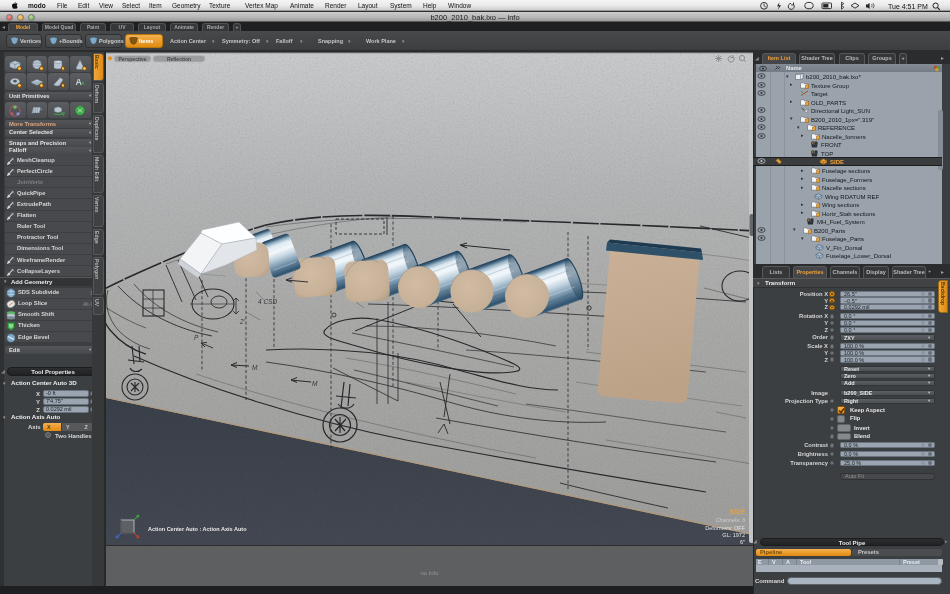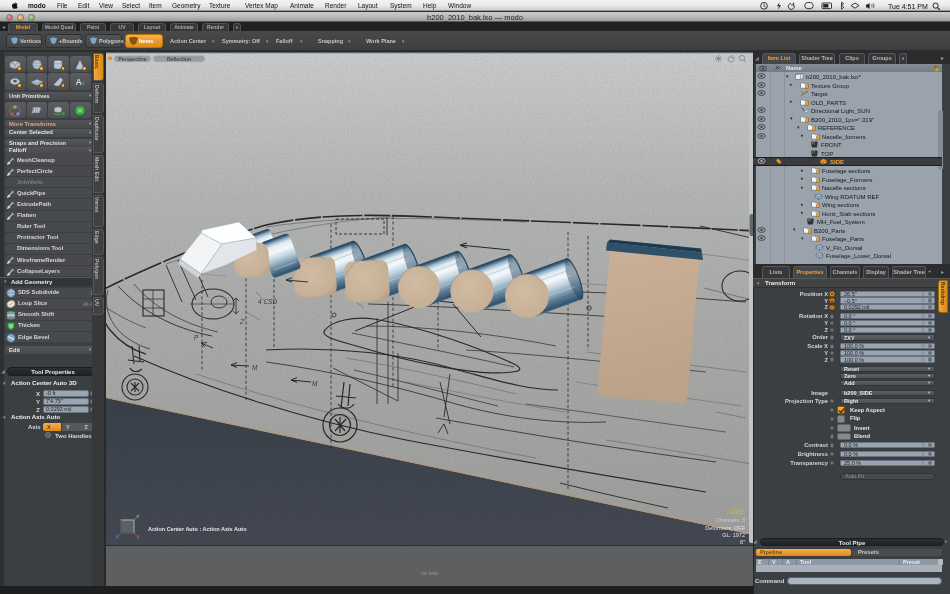--- a/index.html
+++ b/index.html
@@ -47,21 +47,21 @@
     </svg>
 <div class="abs tx" style="left:888px;top:2.5px;font-size:7px;color:#111;">Tue 4:51 PM</div>
 <svg class="abs" style="left:932px;top:1.5px" width="9" height="9" viewBox="0 0 9 9">
       <circle cx="3.6" cy="3.6" r="2.6" fill="none" stroke="#222" stroke-width="1"></circle>
       <path d="M5.6 5.6 7.8 7.8" stroke="#222" stroke-width="1.2"></path>
     </svg>
 <div class="abs" style="left:0;top:12px;width:950px;height:10px;background:linear-gradient(#cdcdcd,#b5b5b5 60%,#9c9c9c);border-bottom:1px solid #5a5a5a;"></div>
 <div class="abs" style="left:5.5px;top:13.5px;width:7px;height:7px;border-radius:50%;background:radial-gradient(circle at 35% 30%,#f29a93,#d23f35);border:0.5px solid #777;"></div>
 <div class="abs" style="left:16.5px;top:13.5px;width:7px;height:7px;border-radius:50%;background:radial-gradient(circle at 35% 30%,#f5d089,#dd9b33);border:0.5px solid #777;"></div>
 <div class="abs" style="left:27.5px;top:13.5px;width:7px;height:7px;border-radius:50%;background:radial-gradient(circle at 35% 30%,#b5e09a,#59a83f);border:0.5px solid #777;"></div>
-<div class="abs tx" style="left:0;top:14px;width:950px;text-align:center;font-size:7.5px;color:#1c1c1c;">b200_2010_bak.lxo — modo</div>
+<div class="abs tx" style="left:0;top:14px;width:950px;text-align:center;font-size:7.5px;color:#1c1c1c;">b200_2010_bak.lxo — info</div>
 <div class="abs" style="left:0;top:22px;width:950px;height:9px;background:#1f2022;"></div>
 <div class="abs" style="left:8px;top:23px;width:30px;height:8px;background:#3f4143;border:1px solid #505254;border-bottom:none;border-radius:3px 3px 0 0;"></div>
 <div class="abs tx" style="left:8px;top:24.5px;width:30px;text-align:center;font-size:5px;font-weight:bold;color:#f0a239;">Model</div>
 <div class="abs" style="left:42px;top:23px;width:34px;height:8px;background:#353739;border:1px solid #505254;border-bottom:none;border-radius:3px 3px 0 0;"></div>
 <div class="abs tx" style="left:42px;top:24.5px;width:34px;text-align:center;font-size:5px;font-weight:bold;color:#a8a8a8;">Model Quad</div>
 <div class="abs" style="left:80px;top:23px;width:26px;height:8px;background:#353739;border:1px solid #505254;border-bottom:none;border-radius:3px 3px 0 0;"></div>
 <div class="abs tx" style="left:80px;top:24.5px;width:26px;text-align:center;font-size:5px;font-weight:bold;color:#a8a8a8;">Paint</div>
 <div class="abs" style="left:110px;top:23px;width:24px;height:8px;background:#353739;border:1px solid #505254;border-bottom:none;border-radius:3px 3px 0 0;"></div>
 <div class="abs tx" style="left:110px;top:24.5px;width:24px;text-align:center;font-size:5px;font-weight:bold;color:#a8a8a8;">UV</div>
 <div class="abs" style="left:138px;top:23px;width:28px;height:8px;background:#353739;border:1px solid #505254;border-bottom:none;border-radius:3px 3px 0 0;"></div>

